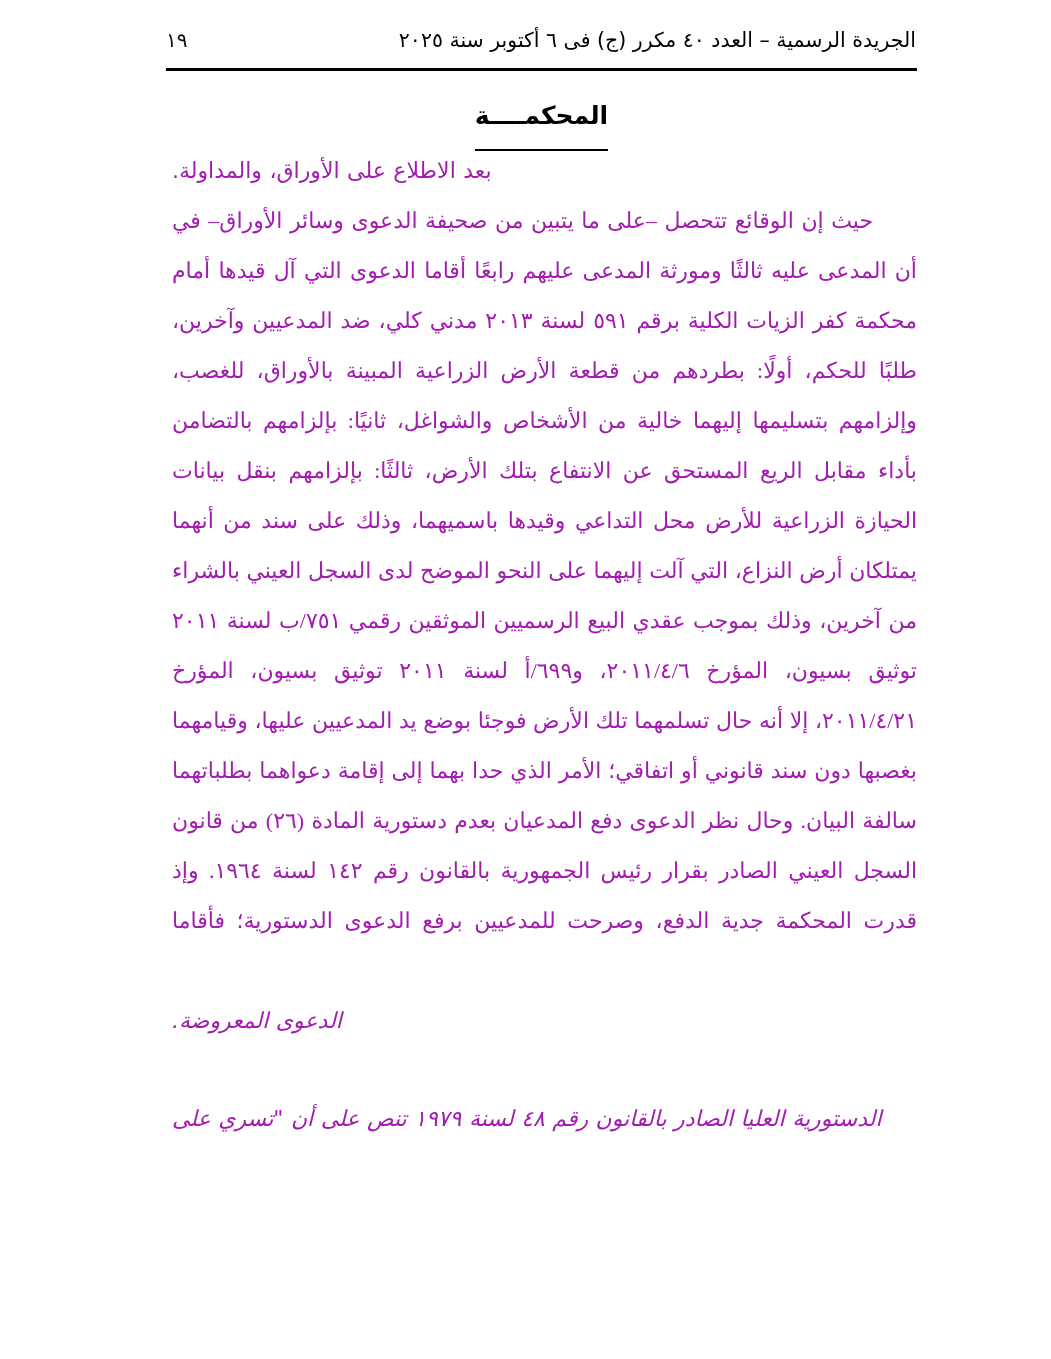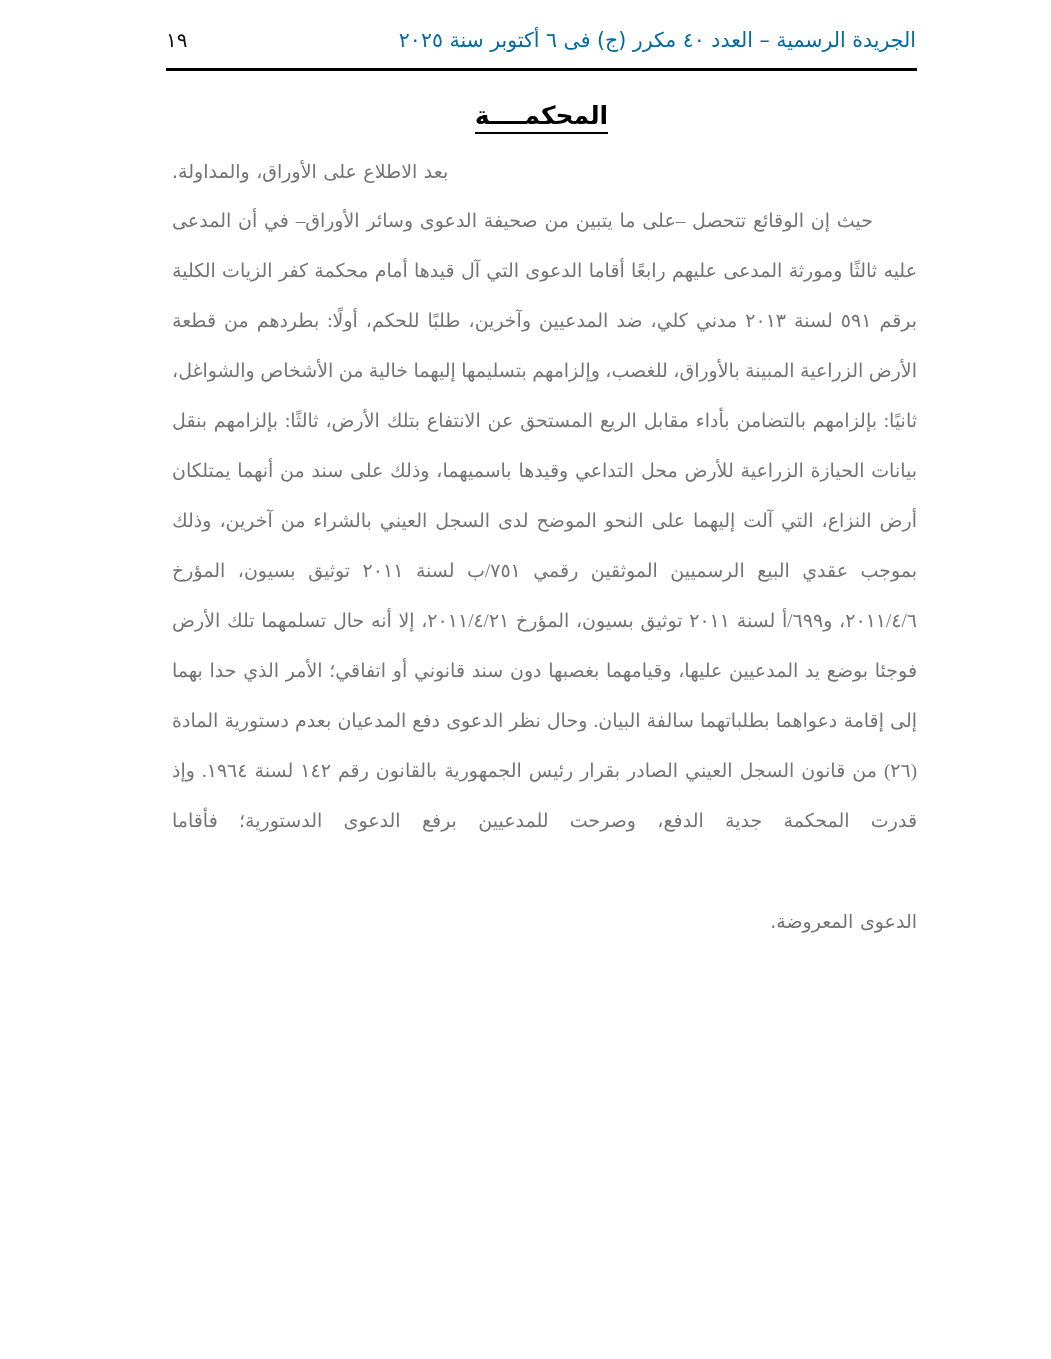--- a/index.html
+++ b/index.html
@@ -42,21 +42,21 @@
     white-space: nowrap;
     direction: rtl;
     order: 2;
     margin-right: auto;
     padding-right: 6px;
     font-family: Liberation Serif, serif;
   }
   .header-title {
     font-size: 20.5px;
     line-height: 1;
-    color: #0369a1;
+    color: #000000;
     white-space: nowrap;
     direction: rtl;
     order: 1;
     margin-left: 2px;
   }
 
   .header-rule {
     position: absolute;
     top: 68px;
     left: 166px;
@@ -73,53 +73,54 @@
     width: 751px;
     text-align: center;
   }
   .section-title {
     display: inline-block;
     font-size: 25px;
     font-weight: bold;
     line-height: 1.25;
     color: #000000;
     border-bottom: 2.5px solid #000000;
-    padding-bottom: 1px;
+    padding-bottom: 18px;
     direction: rtl;
     letter-spacing: 0px;
   }
 
   
   .body-block {
     position: absolute;
     top: 146px;
     left: 172px;
     width: 745px;
     direction: rtl;
   }
 
   .para {
     margin: 0;
-    font-size: 19px;
+    font-size: 22px;
     line-height: 50px;
     text-align: justify;
     text-justify: inter-word;
     word-spacing: 0.5px;
-    color: #737373;
+    color: #a21caf;
     direction: rtl;
   }
   .para.justified {
     text-align: justify;
     font-family: Liberation Serif, serif;
   }
   .para.intro {
     text-align: left;
   }
   .para.tail {
-    text-align: right;
+    text-align: left;
+    font-style: italic;
   }
   .para + .para {
     margin-top: 0;
   }
   .para-gap {
     height: 48px;
   }
   .indent {
     display: inline-block;
     width: 44px;
@@ -153,16 +154,17 @@
 
     <p class="para intro">بعد الاطلاع على الأوراق، والمداولة.</p>
 
     <p class="para justified"><span class="indent"></span><span>حيث إن الوقائع تتحصل –على ما يتبين من صحيفة الدعوى وسائر الأوراق– في أن المدعى عليه ثالثًا ومورثة المدعى عليهم رابعًا أقاما الدعوى التي آل قيدها أمام محكمة كفر الزيات الكلية برقم ٥٩١ لسنة ٢٠١٣ مدني كلي، ضد المدعيين وآخرين، طلبًا للحكم، أولًا: بطردهم من قطعة الأرض الزراعية المبينة بالأوراق، للغصب، وإلزامهم بتسليمها إليهما خالية من الأشخاص والشواغل، ثانيًا: بإلزامهم بالتضامن بأداء مقابل الريع المستحق عن الانتفاع بتلك الأرض، ثالثًا: بإلزامهم بنقل بيانات الحيازة الزراعية للأرض محل التداعي وقيدها باسميهما، وذلك على سند من أنهما يمتلكان أرض النزاع، التي آلت إليهما على النحو الموضح لدى السجل العيني بالشراء من آخرين، وذلك بموجب عقدي البيع الرسميين الموثقين رقمي ٧٥١/ب لسنة ٢٠١١ توثيق بسيون، المؤرخ ٢٠١١/٤/٦، و٦٩٩/أ لسنة ٢٠١١ توثيق بسيون، المؤرخ ٢٠١١/٤/٢١، إلا أنه حال تسلمهما تلك الأرض فوجئا بوضع يد المدعيين عليها، وقيامهما بغصبها دون سند قانوني أو اتفاقي؛ الأمر الذي حدا بهما إلى إقامة دعواهما بطلباتهما سالفة البيان. وحال نظر الدعوى دفع المدعيان بعدم دستورية المادة (٢٦) من قانون السجل العيني الصادر بقرار رئيس الجمهورية بالقانون رقم ١٤٢ لسنة ١٩٦٤. وإذ قدرت المحكمة جدية الدفع، وصرحت للمدعيين برفع الدعوى الدستورية؛ فأقاما</span></p>
 
     <p class="para tail">الدعوى المعروضة.</p>
 
     <div class="para-gap"></div>
 
 
+    <p class="para tail nostretch">الدستورية العليا الصادر بالقانون رقم ٤٨ لسنة ١٩٧٩ تنص على أن "تسري على</p>
 
   </div>
 
 </div>
 
 </body></html>

